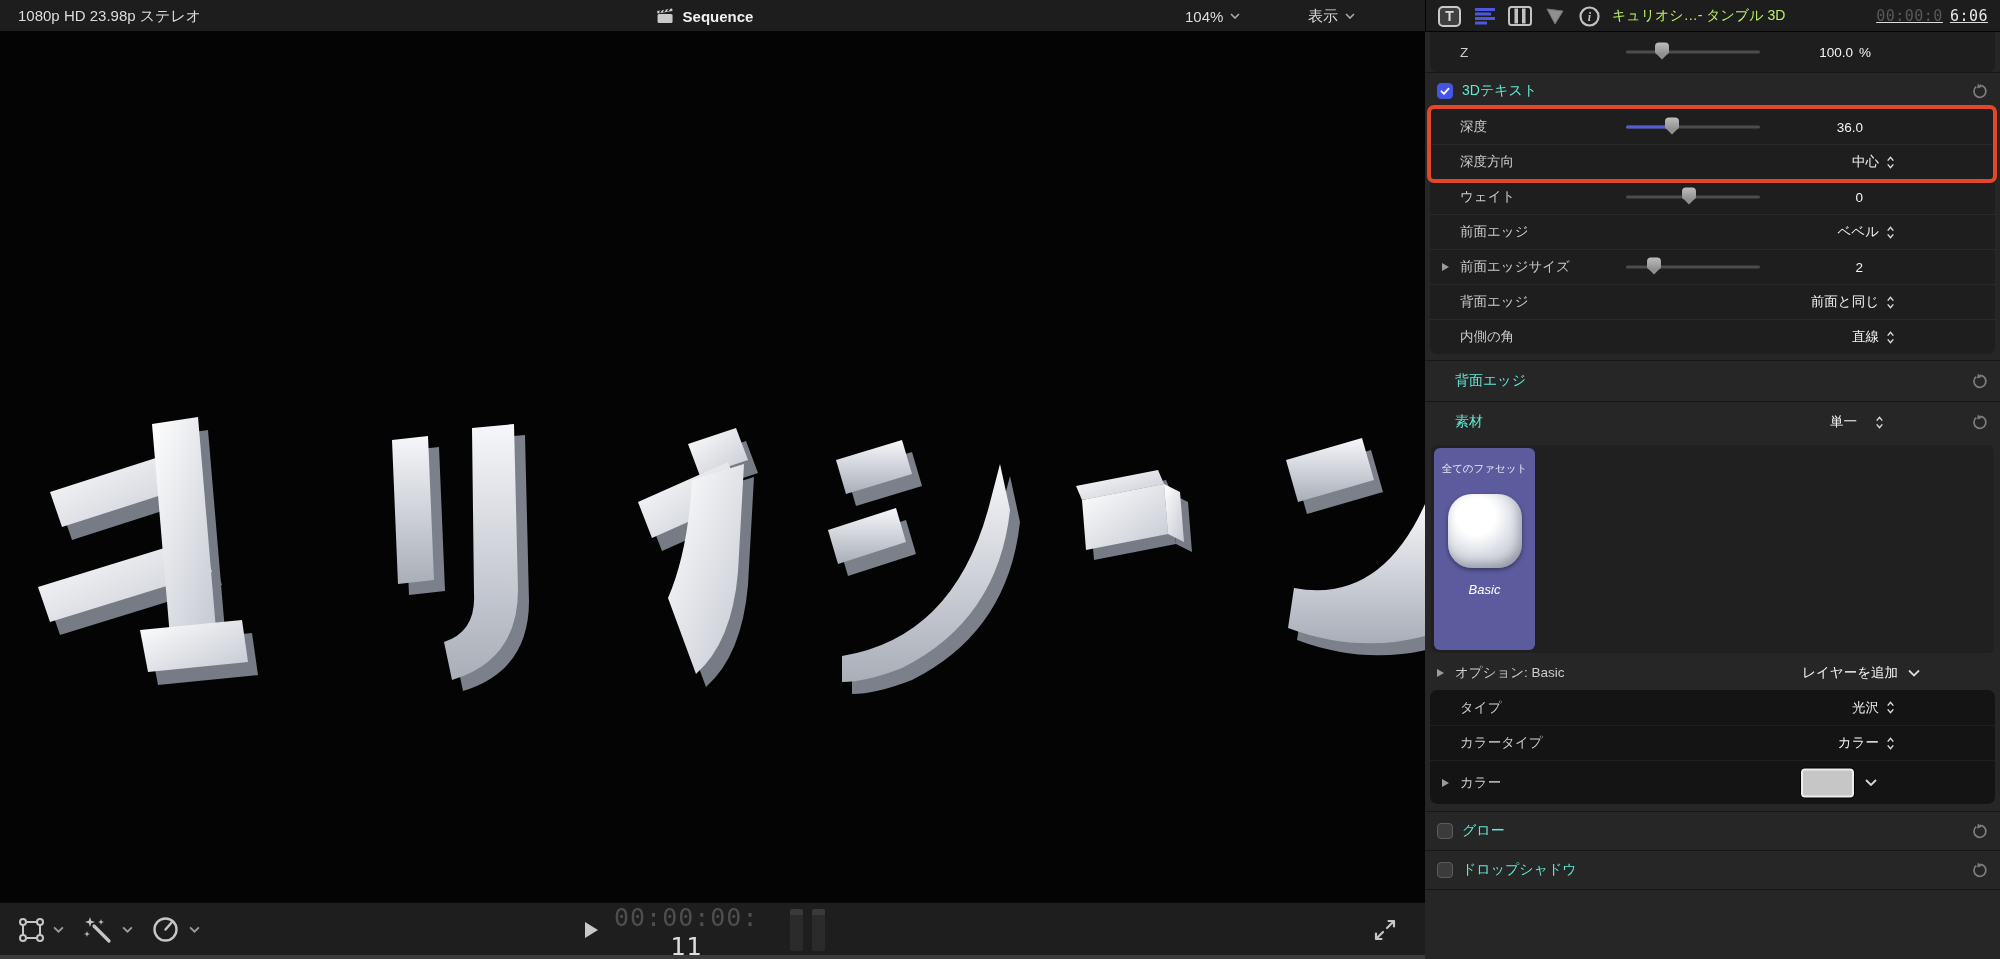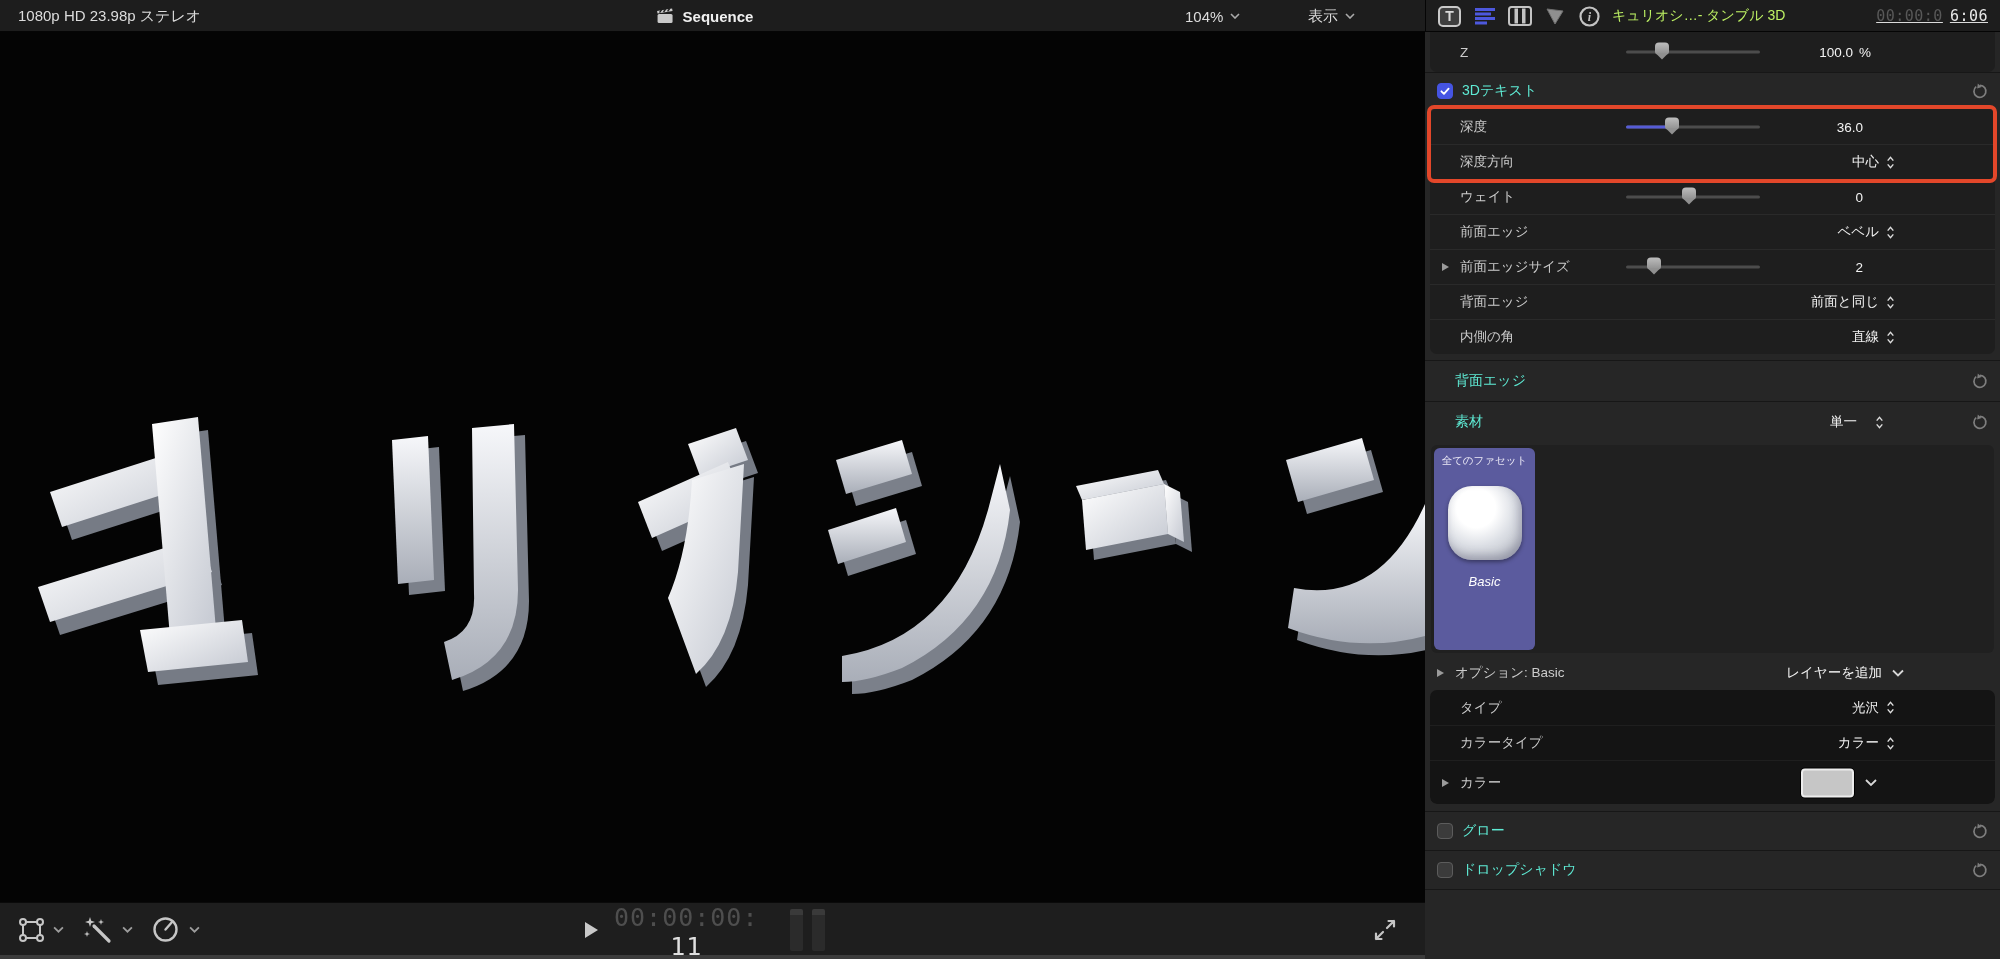--- a/index.html
+++ b/index.html
@@ -68,21 +68,21 @@
   .cb svg{display:none;}
   .cb.on{background:#4554e2;border-color:#4554e2;}
   .cb.on svg{display:block;}
   .hpopup{display:flex;align-items:center;gap:18px;font-size:13.5px;color:#f3f3f3;}
   .reset{width:17px;height:17px;opacity:.85;}
   .red-box{position:absolute;left:2px;top:73px;width:570px;height:78px;border:4px solid #e3472a;
            border-radius:7px;pointer-events:none;z-index:5;}
   
   .matwell{margin:3px 6px;height:208px;background:#202020;border-radius:6px;padding:3px;}
   .mattile{width:101px;height:202px;background:#5b5b9e;border-radius:6px;display:flex;flex-direction:column;
-           align-items:center;padding-top:6px;}
+           align-items:center;padding-top:14px;}
   .facet{font-size:10.5px;color:#eceaf6;white-space:nowrap;}
   .squircle{margin-top:18px;width:74px;height:74px;border-radius:24px;
             background:radial-gradient(circle at 38% 30%,#ffffff 0 28%,#dcdfe5 55%,#aeb2bb 100%);
             box-shadow:inset -3px -5px 8px rgba(80,80,110,.35), 0 2px 4px rgba(0,0,0,.4);}
   .matname{margin-top:14px;font-size:13px;font-style:italic;color:#fff;}
   
   .subgroup{margin:0 5px;border-radius:7px;overflow:hidden;}
   .subhead{position:relative;height:33px;background:#2d2d2d;border-radius:7px 7px 0 0;
            display:flex;align-items:center;padding:0 12px;gap:9px;}
   .subrows{background:#141414;border-radius:0 0 7px 7px;}
@@ -443,21 +443,21 @@
       <div class="mattile">
         <span class="facet">全てのファセット</span>
         <div class="squircle"></div>
         <span class="matname">Basic</span>
       </div>
     </div>
 
     <div class="row" style="height:34px">
       <div class="disc"></div>
       <span class="lbl">オプション: Basic</span>
-      <div class="popup" style="right:96px;gap:10px">
+      <div class="popup" style="right:80px;gap:10px">
         <span>レイヤーを追加</span>
         <svg class="chev-s" viewBox="0 0 12 8">
           <path d="M1 1.5 L6 6.5 L11 1.5" fill="none" stroke="#d8d8d8" stroke-width="1.8"></path>
           </svg>
       </div>
     </div>
 
     <div class="subgroup">
       <div class="subrows">
         <div class="row">

